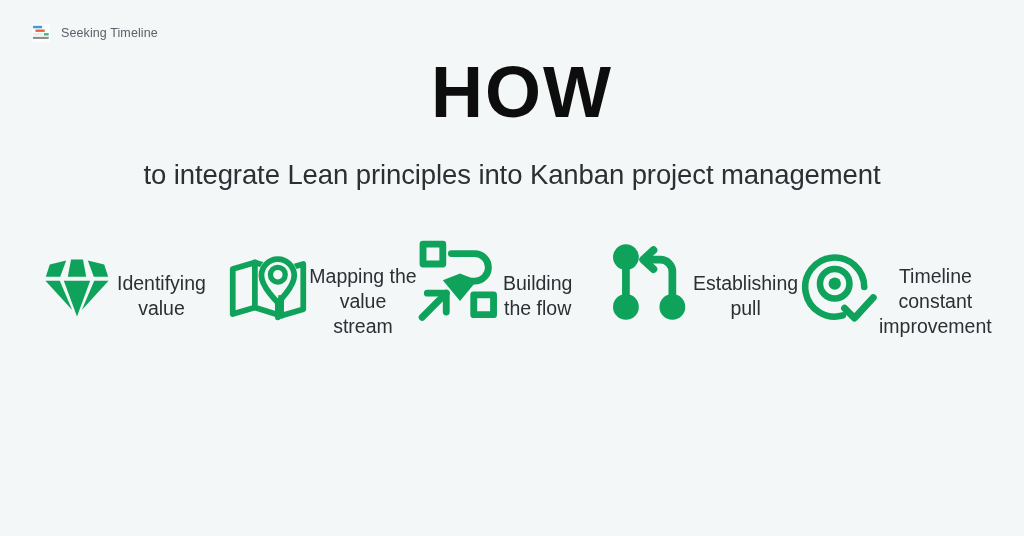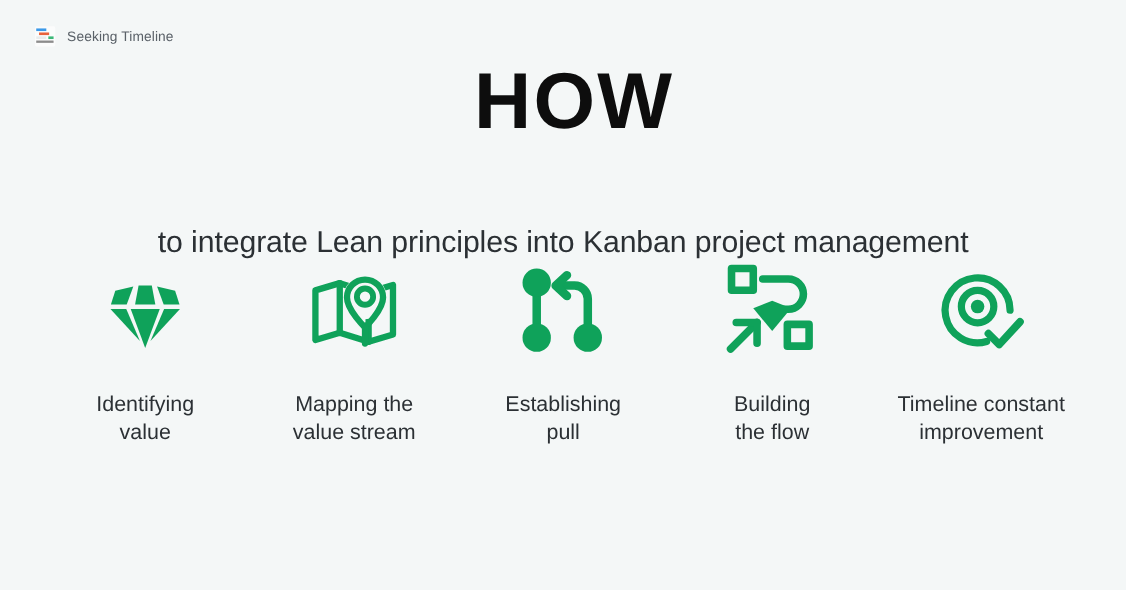--- a/index.html
+++ b/index.html
@@ -56,37 +56,36 @@
     position: absolute;
     top: 158px;
     left: 0;
     width: 100%;
     text-align: center;
     font-size: 27.5px;
     font-weight: 400;
     color: #2b3034;
     line-height: 1.25;
     letter-spacing: -0.1px;
-    margin-top: 45px;
   }
 
   
   .steps {
     position: absolute;
     top: 236px;
     left: 0;
     width: 100%;
     display: flex;
     justify-content: center;
     align-items: flex-start;
   }
   .step {
     width: 190px;
     display: flex;
-    flex-direction: column;
+    flex-direction: row;
     align-items: center;
   }
   .step-icon {
     height: 92px;
     display: flex;
     align-items: center;
     justify-content: center;
   }
   .step-icon svg { display: block; }
   .step-label {
@@ -153,53 +152,53 @@
         </g>
       </svg>
     </span>
     <span class="step-label">Mapping the
 value stream</span>
   </div>
 
   <div class="step">
     <span class="step-icon">
       <svg viewBox="0 0 100 100" width="86" height="86" aria-hidden="true">
-        <g stroke="#0fa25a" fill="none" stroke-width="9" stroke-linecap="round" stroke-linejoin="round">
-          <path d="M22 25 L22 75"></path>
-          <path d="M76 75 L76 38 a14 14 0 0 0 -14 -14 L44 24"></path>
-          <path d="M54 13 L42 24 L54 35"></path>
-        </g>
-        <circle cx="22" cy="21" r="15" fill="#0fa25a"></circle>
-        <circle cx="22" cy="79" r="15" fill="#0fa25a"></circle>
-        <circle cx="76" cy="79" r="15" fill="#0fa25a"></circle>
-      </svg>
-    </span>
-    <span class="step-label">Establishing
-pull</span>
-  </div>
-
-  <div class="step">
-    <span class="step-icon">
-      <svg viewBox="0 0 100 100" width="86" height="86" aria-hidden="true">
         <g fill="none" stroke="#0fa25a" stroke-width="8" stroke-linecap="round" stroke-linejoin="round">
           <rect x="7" y="6" width="23" height="23"></rect>
           <rect x="66" y="65" width="23" height="23"></rect>
           <path d="M40 17 L67 17 a16 16 0 0 1 0 32 L58 49"></path>
           <path d="M6 91 L34 63"></path>
           <path d="M12 63 L34 63 L34 85"></path>
         </g>
         <path d="M50 40 L70 48 L50 72 L30 48 Z" fill="#0fa25a"></path>
       </svg>
     </span>
     <span class="step-label">Building
 the flow</span>
   </div>
 
   <div class="step">
     <span class="step-icon">
+      <svg viewBox="0 0 100 100" width="86" height="86" aria-hidden="true">
+        <g stroke="#0fa25a" fill="none" stroke-width="9" stroke-linecap="round" stroke-linejoin="round">
+          <path d="M22 25 L22 75"></path>
+          <path d="M76 75 L76 38 a14 14 0 0 0 -14 -14 L44 24"></path>
+          <path d="M54 13 L42 24 L54 35"></path>
+        </g>
+        <circle cx="22" cy="21" r="15" fill="#0fa25a"></circle>
+        <circle cx="22" cy="79" r="15" fill="#0fa25a"></circle>
+        <circle cx="76" cy="79" r="15" fill="#0fa25a"></circle>
+      </svg>
+    </span>
+    <span class="step-label">Establishing
+pull</span>
+  </div>
+
+  <div class="step">
+    <span class="step-icon">
       <svg viewBox="0 0 100 100" width="82" height="82" aria-hidden="true">
         <g fill="none" stroke="#0fa25a" stroke-width="8" stroke-linecap="round">
           <path d="M82 50 A36 36 0 1 0 56 84.7"></path>
           <circle cx="46" cy="46" r="18"></circle>
         </g>
         <circle cx="46" cy="46" r="7.5" fill="#0fa25a"></circle>
         <path d="M58 76 L70 88 L93 63" fill="none" stroke="#0fa25a" stroke-width="8.5" stroke-linecap="round" stroke-linejoin="round"></path>
       </svg>
     </span>
     <span class="step-label">Timeline constant

